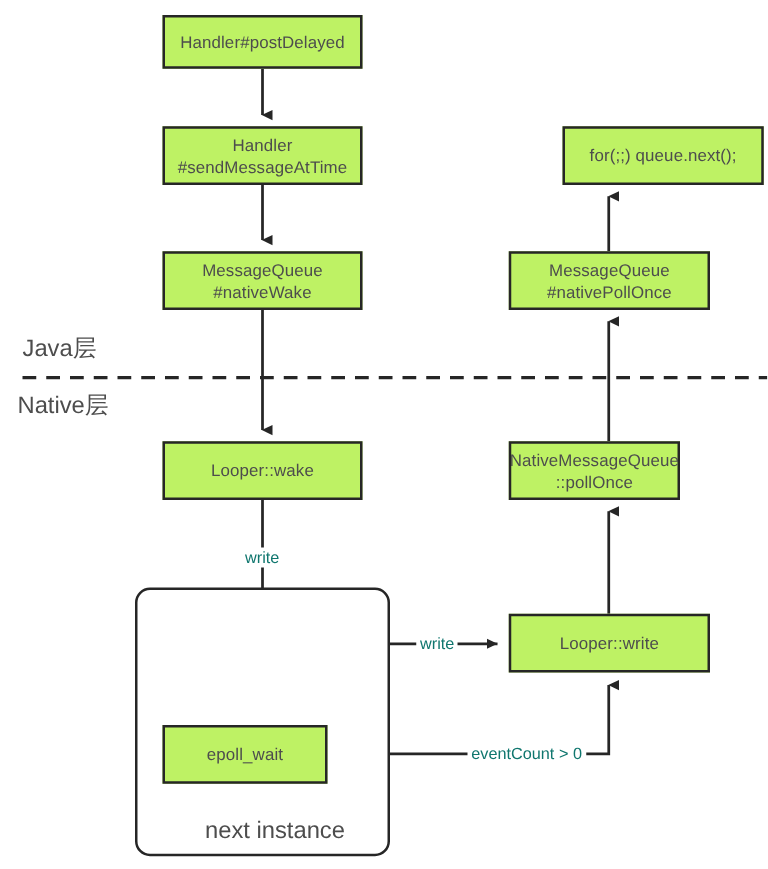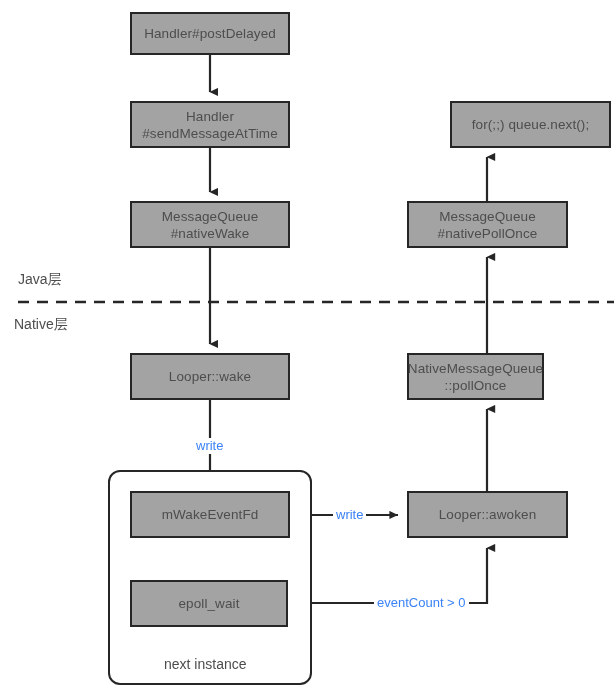--- a/index.html
+++ b/index.html
@@ -19,48 +19,48 @@
     position: absolute;
     left: 0;
     top: 0;
     width: 614px;
     height: 695px;
   }
   .node {
     position: absolute;
     box-sizing: border-box;
     border: 2px solid #262626;
-    background: #a3a3a3;
+    background: #bef264;
     color: #4d4d4d;
     font-size: 13.5px;
     line-height: 17px;
     display: flex;
     align-items: center;
     justify-content: center;
     text-align: center;
     white-space: pre-line;
     letter-spacing: 0.1px;
   }
   .group-box {
     position: absolute;
     box-sizing: border-box;
     border: 2px solid #262626;
     border-radius: 12px;
     background: #ffffff;
   }
   .plain-label {
     position: absolute;
     color: #4d4d4d;
-    font-size: 14px;
+    font-size: 19px;
     line-height: 17px;
     white-space: nowrap;
   }
   .edge-label {
     position: absolute;
-    color: #3b82f6;
+    color: #0f766e;
     font-size: 13px;
     line-height: 16px;
     background: #ffffff;
     padding: 0 3px;
     white-space: nowrap;
   }
 </style>
 </head>
 <body>
 
@@ -110,27 +110,26 @@
 
   <div class="group-box" style="left:108px; top:470px; width:204px; height:215px;"></div>
   <div class="plain-label" style="left:164px; top:656px;">next instance</div>
 
   <div class="node" style="left:130px; top:12px; width:160px; height:43px;">Handler#postDelayed</div>
   <div class="node" style="left:130px; top:101px; width:160px; height:47px;">Handler
 #sendMessageAtTime</div>
   <div class="node" style="left:130px; top:201px; width:160px; height:47px;">MessageQueue
 #nativeWake</div>
   <div class="node" style="left:130px; top:353px; width:160px; height:47px;">Looper::wake</div>
-  <div class="node" style="left:130px; top:491px; width:160px; height:47px;">mWakeEventFd</div>
-  <div class="node" style="left:130px; top:580px; width:158px; height:47px;">epoll_wait</div>
+  <div class="node" style="left:130px; top:580px; width:132px; height:47px;">epoll_wait</div>
 
   <div class="node" style="left:407px; top:101px; width:161px; height:47px;margin-left:43px;">for(;;) queue.next();</div>
   <div class="node" style="left:407px; top:201px; width:161px; height:47px;">MessageQueue
 #nativePollOnce</div>
   <div class="node" style="left:407px; top:353px; width:137px; height:47px;">NativeMessageQueue
 ::pollOnce</div>
-  <div class="node" style="left:407px; top:491px; width:161px; height:47px;">Looper::awoken</div>
+  <div class="node" style="left:407px; top:491px; width:161px; height:47px;">Looper::write</div>
 
   <div class="edge-label" style="left:193px; top:438px;">write</div>
   <div class="edge-label" style="left:333px; top:507px;">write</div>
   <div class="edge-label" style="left:374px; top:595px;">eventCount &gt; 0</div>
 
 </div>
 
 </body></html>

